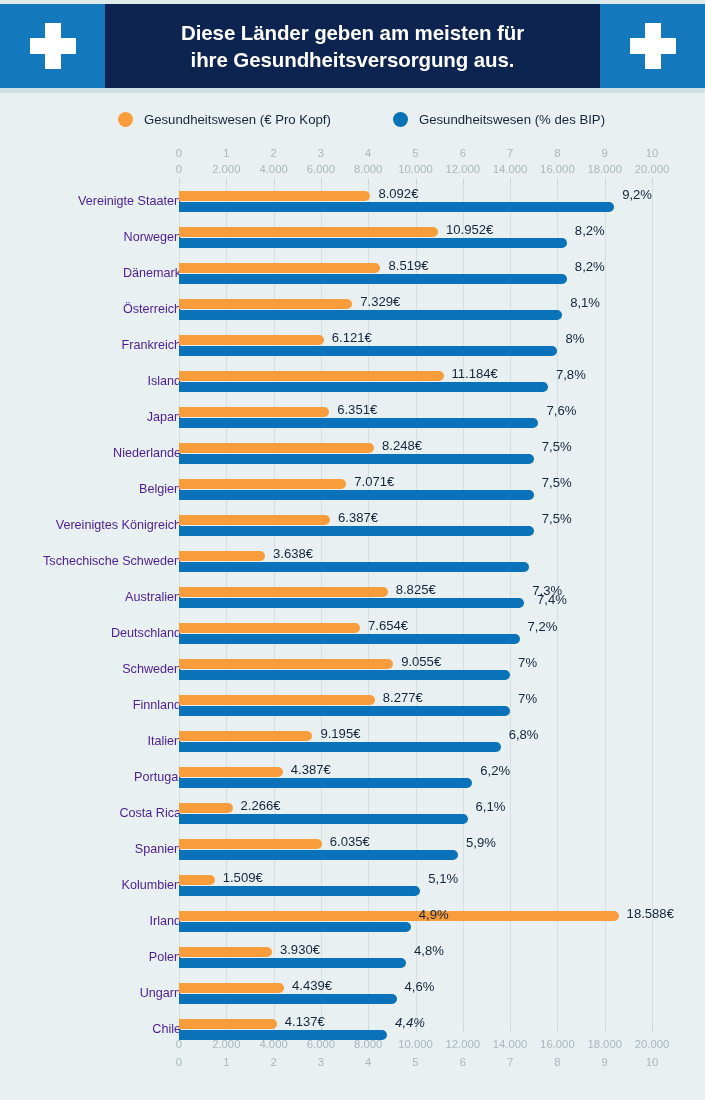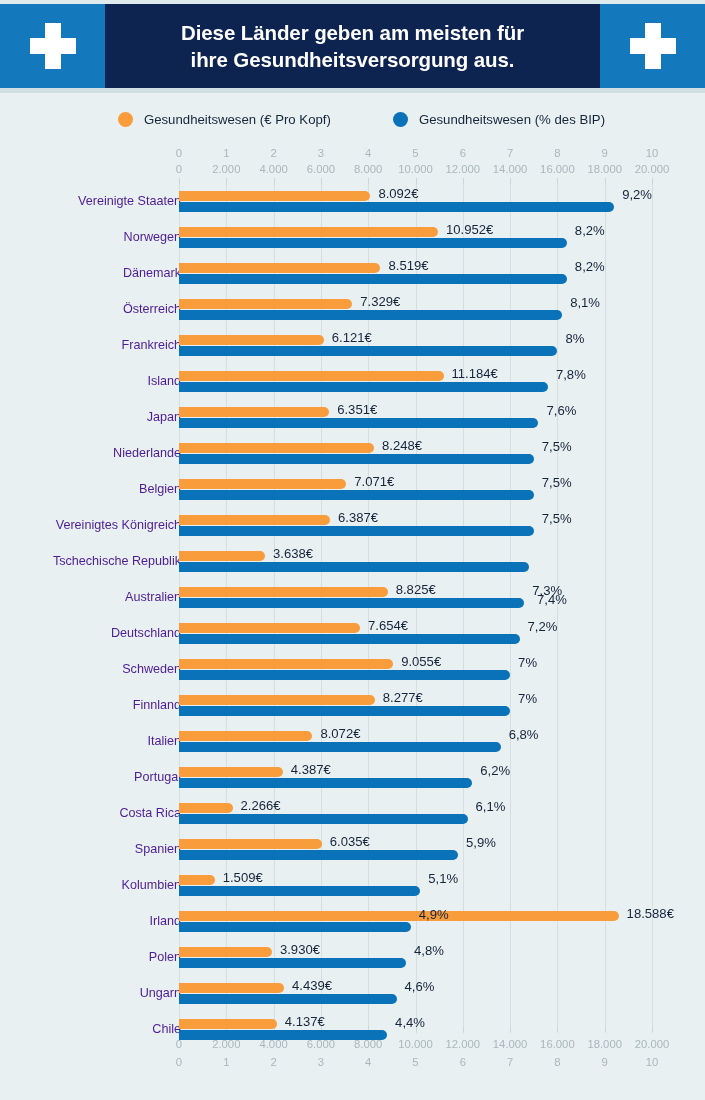--- a/index.html
+++ b/index.html
@@ -407,21 +407,21 @@
       <div class="row">
         <div class="country-label">Vereinigtes Königreich</div>
         <div class="bars">
           <div class="bar euro" style="width: 151.053px; background: rgb(248, 156, 60);"></div>
           <div class="bar pct" style="width: 354.75px; background: rgb(10, 114, 184);"></div>
           <div class="bar-value euro" style="left: 159.053px;">6.387€</div>
           <div class="bar-value pct" style="left: 362.75px;">7,5%</div>
         </div>
       </div>
       <div class="row">
-        <div class="country-label">Tschechische Republik</div>
+        <div class="country-label">Tschechische Schweden</div>
         <div class="bars">
           <div class="bar euro" style="width: 86.0387px; background: rgb(248, 156, 60);"></div>
           <div class="bar pct" style="width: 350.02px; background: rgb(10, 114, 184);"></div>
           <div class="bar-value euro" style="left: 94.0387px;">3.638€</div>
           <div class="bar-value pct" style="left: 358.02px; margin-top: 45px;">7,4%</div>
         </div>
       </div>
       <div class="row">
         <div class="country-label">Australien</div>
         <div class="bars">
@@ -456,21 +456,21 @@
           <div class="bar pct" style="width: 331.1px; background: rgb(10, 114, 184);"></div>
           <div class="bar-value euro" style="left: 203.751px;">8.277€</div>
           <div class="bar-value pct" style="left: 339.1px;">7%</div>
         </div>
       </div>
       <div class="row">
         <div class="country-label">Italien</div>
         <div class="bars">
           <div class="bar euro" style="width: 133.433px; background: rgb(248, 156, 60);"></div>
           <div class="bar pct" style="width: 321.64px; background: rgb(10, 114, 184);"></div>
-          <div class="bar-value euro" style="left: 141.433px;">8.072€</div>
+          <div class="bar-value euro" style="left: 141.433px;">9.195€</div>
           <div class="bar-value pct" style="left: 329.64px;">6,8%</div>
         </div>
       </div>
       <div class="row">
         <div class="country-label">Portugal</div>
         <div class="bars">
           <div class="bar euro" style="width: 103.753px; background: rgb(248, 156, 60);"></div>
           <div class="bar pct" style="width: 293.26px; background: rgb(10, 114, 184);"></div>
           <div class="bar-value euro" style="left: 111.753px;">4.387€</div>
           <div class="bar-value pct" style="left: 301.26px;">6,2%</div>
@@ -529,17 +529,17 @@
           <div class="bar-value euro" style="left: 112.982px;">4.439€</div>
           <div class="bar-value pct" style="left: 225.58px;">4,6%</div>
         </div>
       </div>
       <div class="row">
         <div class="country-label">Chile</div>
         <div class="bars">
           <div class="bar euro" style="width: 97.8401px; background: rgb(248, 156, 60);"></div>
           <div class="bar pct" style="width: 208.12px; background: rgb(10, 114, 184);"></div>
           <div class="bar-value euro" style="left: 105.84px;">4.137€</div>
-          <div class="bar-value pct" style="left: 216.12px;">4,4%</div>
+          <div class="bar-value pct" style="left: 216.12px; font-style: italic;">4,4%</div>
         </div>
       </div>
     </div>
 </div>
 
 </body></html>

